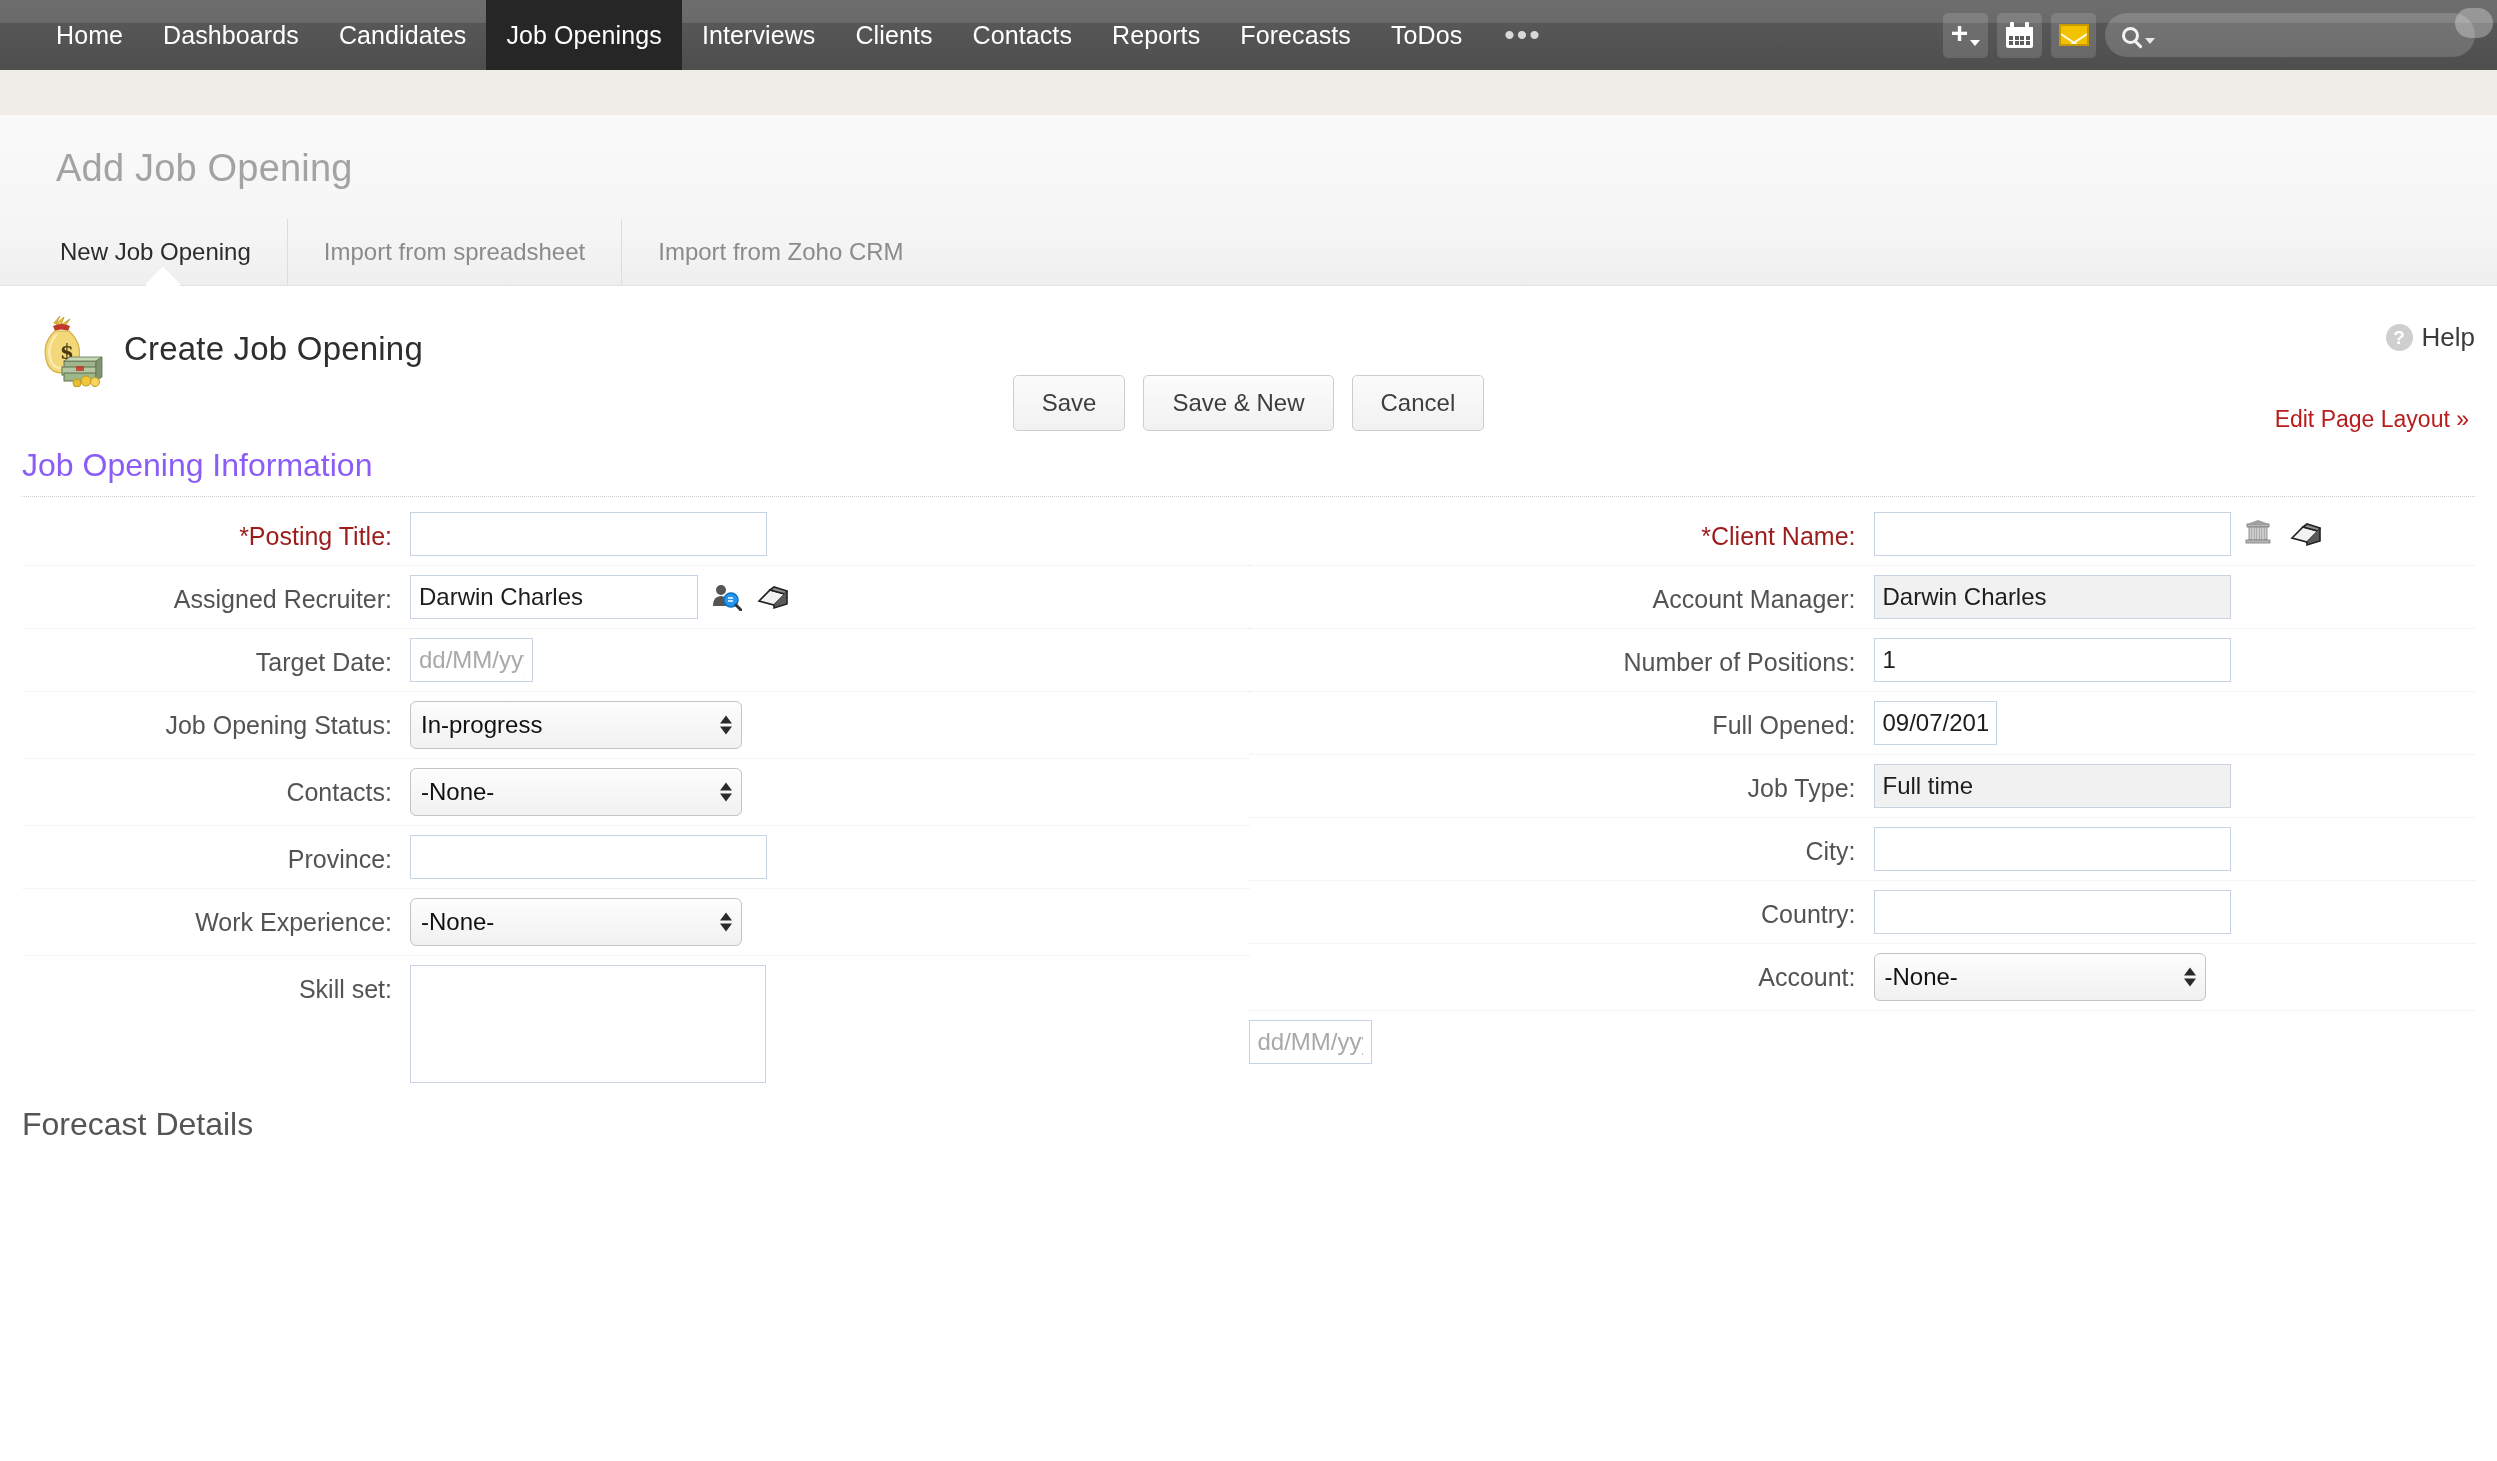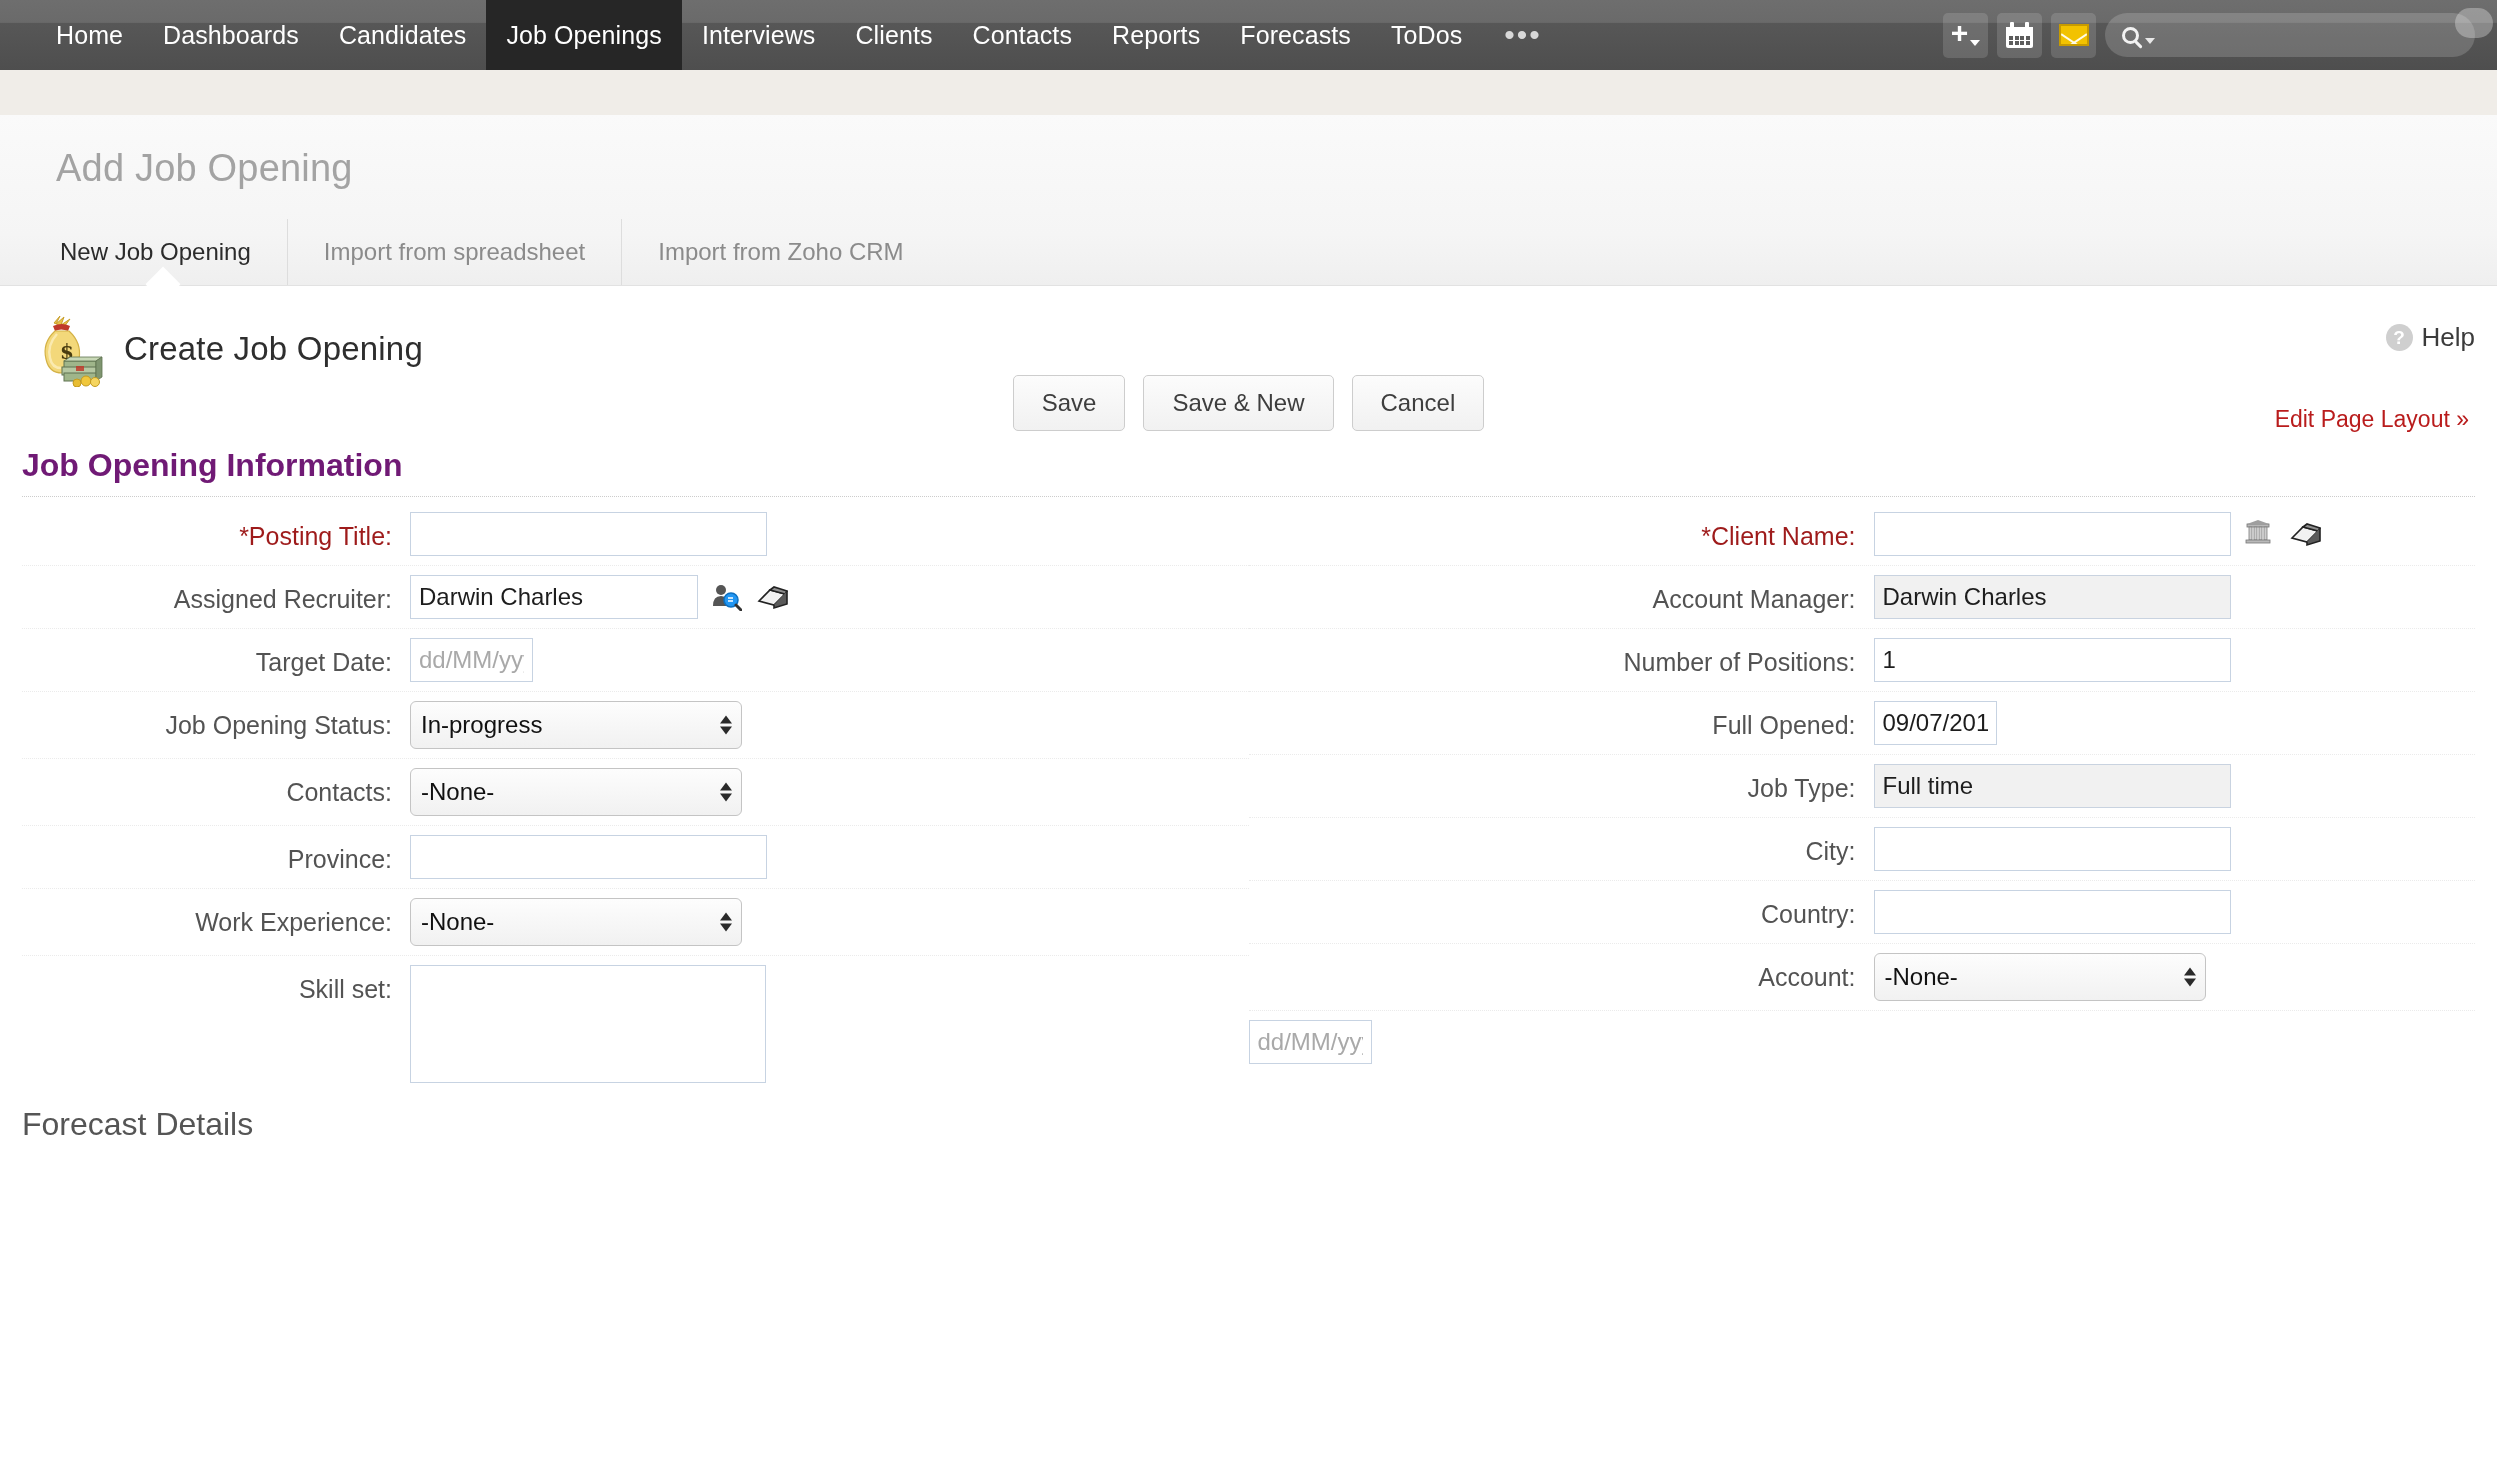--- a/index.html
+++ b/index.html
@@ -170,22 +170,22 @@
   }
   .edit-layout {
     position: absolute; right: 28px; top: 120px;
     color: #b91c1c; font-size: 23px; cursor: pointer;
   }
 
   .section-head {
     margin: 16px 22px 0 22px;
     padding-bottom: 12px;
     font-size: 32px;
-    color: #701a75;
-    font-weight: 700;
+    color: #8b5cf6;
+    font-weight: 400;
     border-bottom: 1px dotted #cccccc;
   }
 
   .form-grid {
     display: grid;
     grid-template-columns: 1fr 1fr;
     column-gap: 0px;
     padding: 6px 22px 0 22px;
   }
   .col { display: flex; flex-direction: column; }

